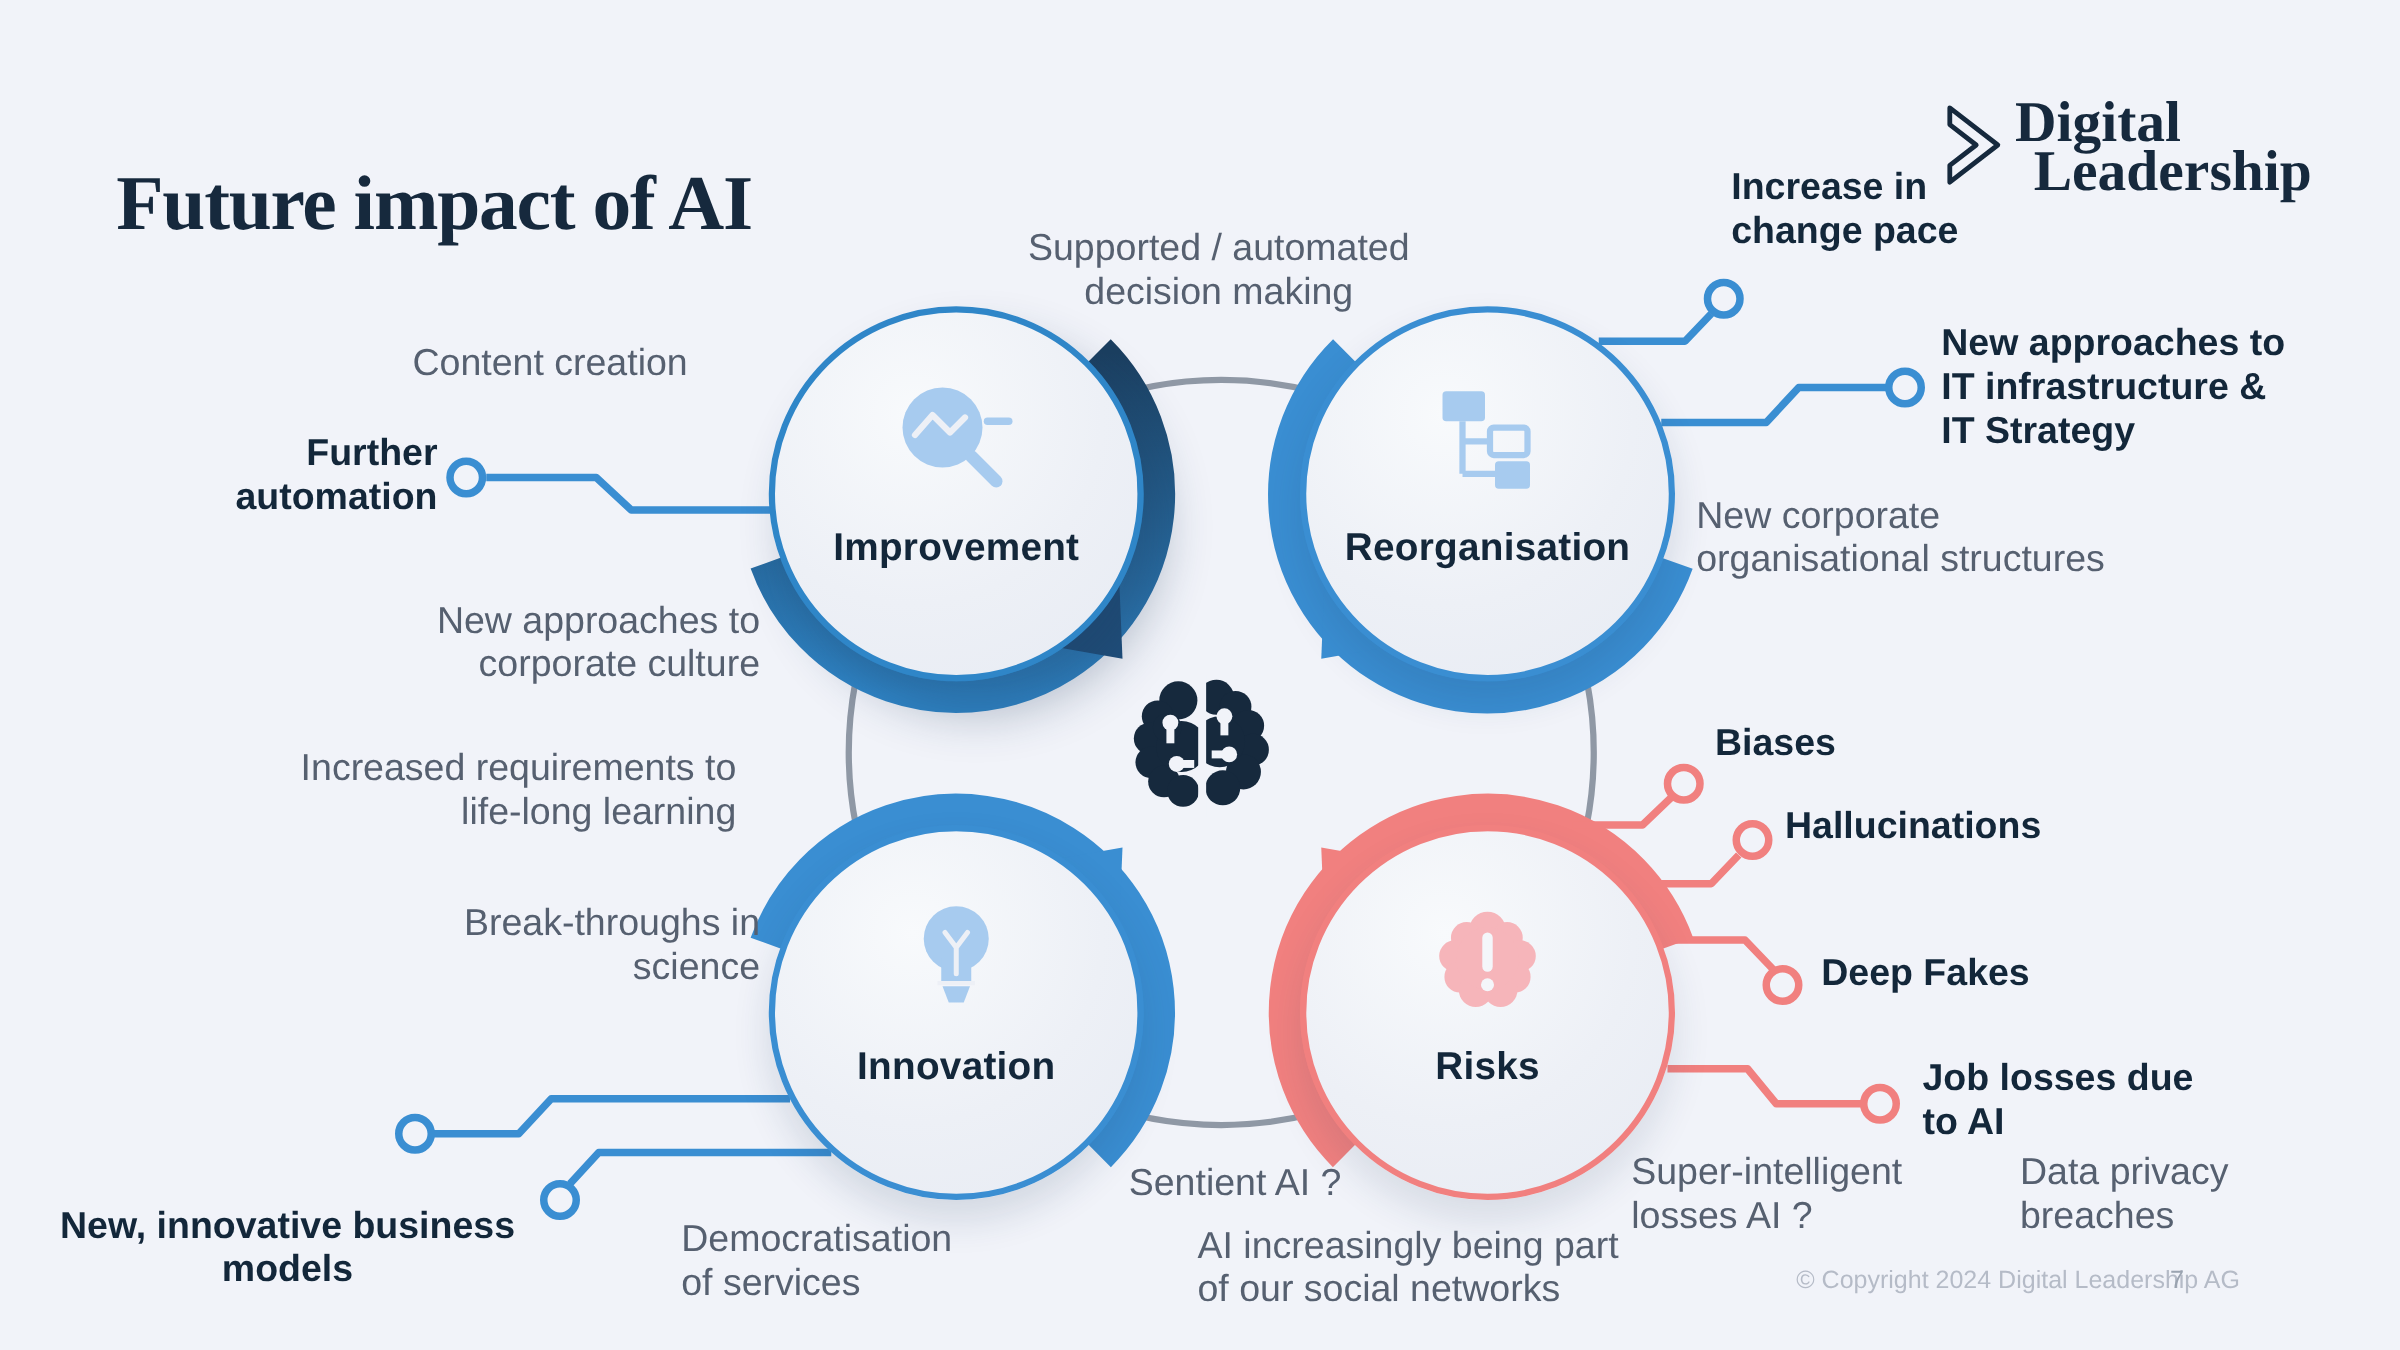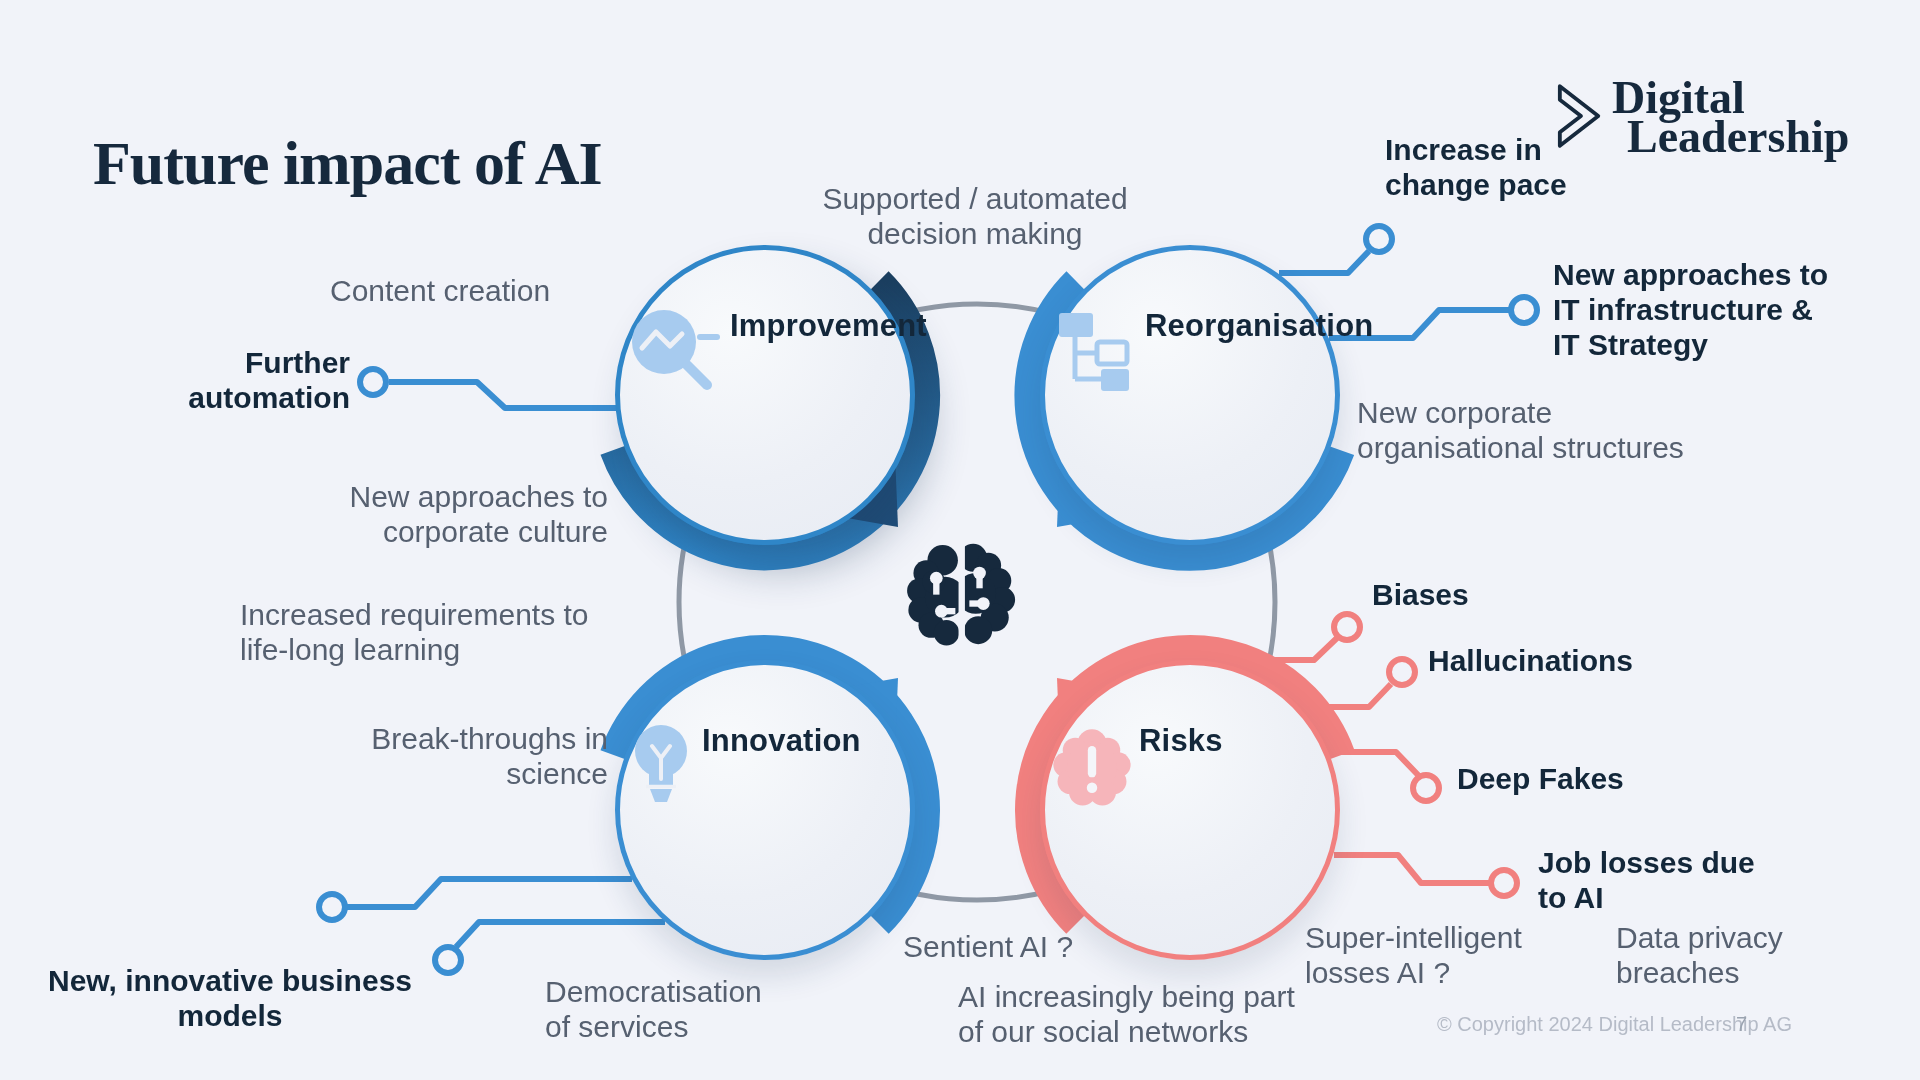--- a/index.html
+++ b/index.html
@@ -3,36 +3,36 @@
 <meta charset="utf-8">
 <style>
   html,body{margin:0;padding:0;background:#f1f3f9;}
   .stage{position:relative;width:1920px;height:1080px;background:#f1f3f9;overflow:hidden;
          font-family:"Liberation Sans",sans-serif;}
   svg{display:block}
   .bg{position:absolute;left:0;top:0;z-index:0}
   .brain{position:absolute;left:899px;top:540px;z-index:1}
   
   .node{position:absolute;width:300px;height:300px;border-radius:50%;box-sizing:border-box;
-        display:flex;flex-direction:row;padding-top:48px;z-index:2;
+        display:flex;flex-direction:column;align-items:center;padding-top:48px;z-index:2;
         background:radial-gradient(circle at 38% 28%,#f8fafc 0%,#edf0f6 55%,#e7ebf3 100%);}
   .node .iconbox{height:112px;display:flex;align-items:center;justify-content:center}
   .node .label{font-weight:700;font-size:31px;color:#13273a;margin-top:10px;letter-spacing:.2px}
   .improvement{left:615px;top:245px;border:5px solid #2f86c8;box-shadow:16px 26px 38px rgba(30,55,90,.30)}
   .reorganisation{left:1040px;top:245px;border:5px solid #3a8ed2;box-shadow:0 16px 30px rgba(30,55,90,.14)}
   .innovation{left:615px;top:660px;border:5px solid #3a8ed2;box-shadow:0 16px 30px rgba(30,55,90,.14)}
   .risks{left:1040px;top:660px;border:5px solid #f1807f;box-shadow:0 16px 30px rgba(30,55,90,.12)}
   
   .note{position:absolute;font-size:30px;line-height:1.16;color:#566070;white-space:pre-line;z-index:3}
   .note.b{font-weight:700;color:#13273a}
   .a0{left:760px;top:182px;width:430px;text-align:center}
   .a1{left:330px;top:274px;width:280px;text-align:left}
   .a2{left:70px;top:346px;width:280px;text-align:right}
   .a3{left:290px;top:480px;width:318px;text-align:right}
-  .a4{left:240px;top:598px;width:380px;text-align:left}
+  .a4{left:209px;top:598px;width:380px;text-align:right}
   .a5{left:330px;top:722px;width:278px;text-align:right}
   .a6{left:45px;top:878px;width:258px;text-align:right}
   .a7{left:30px;top:964px;width:400px;text-align:center}
   .a8{left:545px;top:975px;width:290px;text-align:left}
   .a9{left:903px;top:930px}
   .a10{left:958px;top:980px;width:450px}
   .a11{left:1385px;top:133px}
   .a12{left:1553px;top:258px}
   .a13{left:1357px;top:396px}
   .a14{left:1372px;top:578px}

